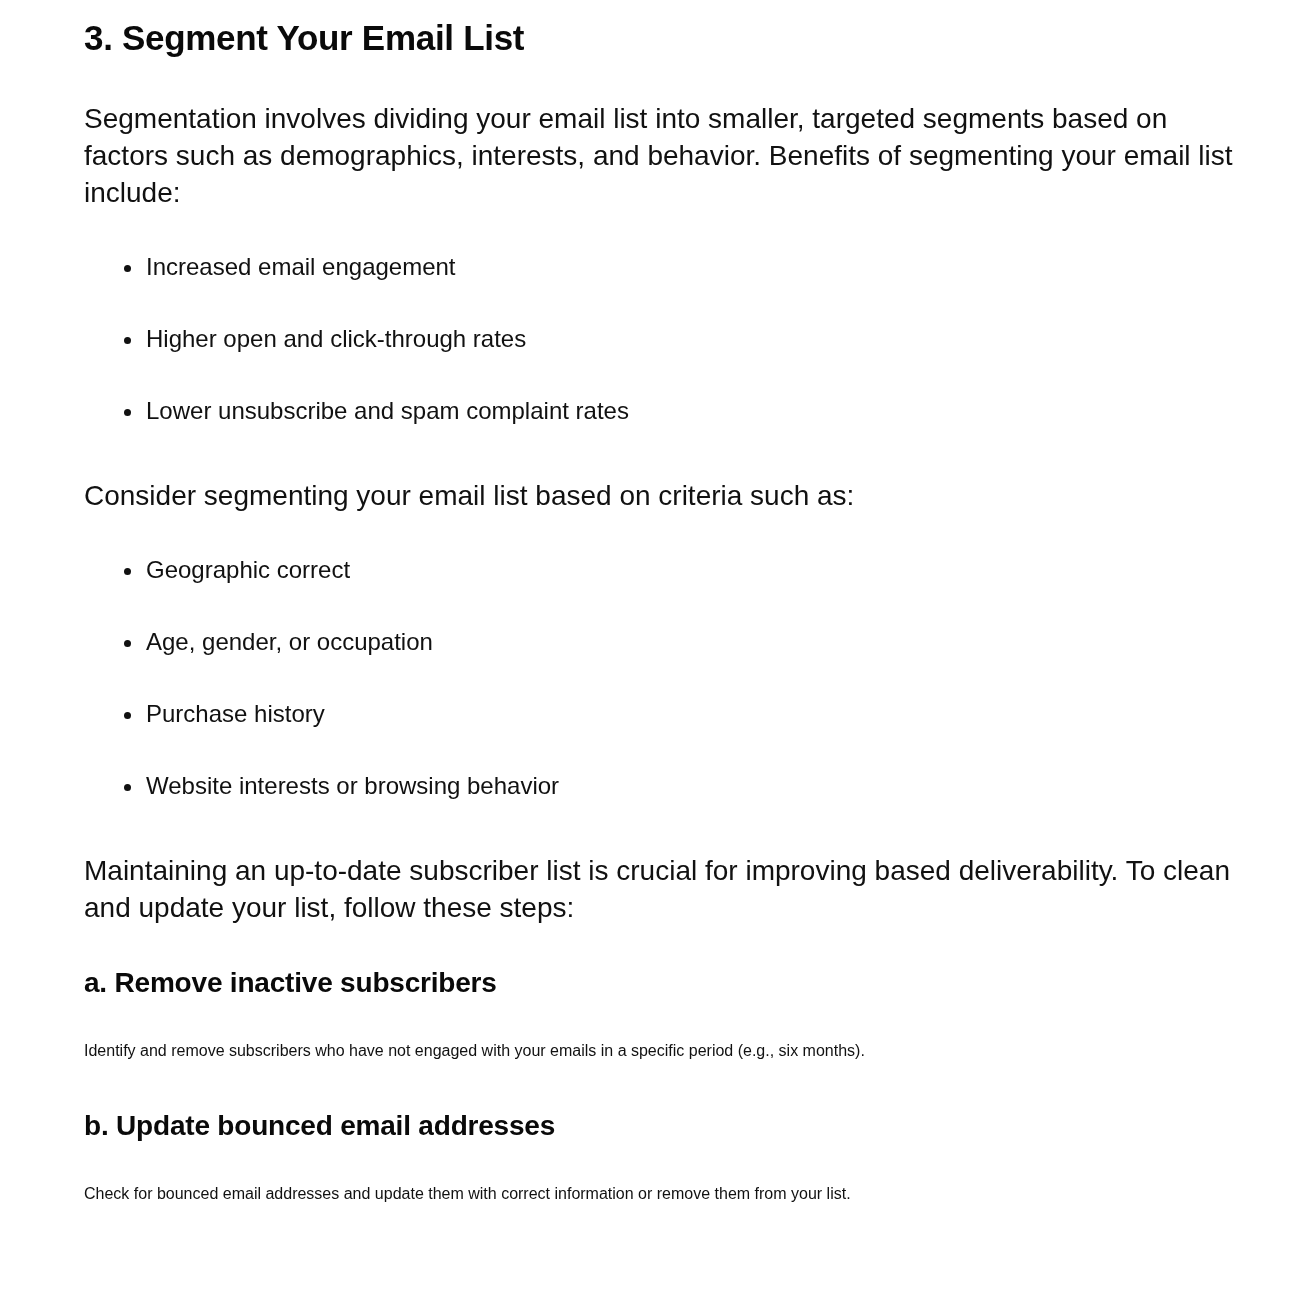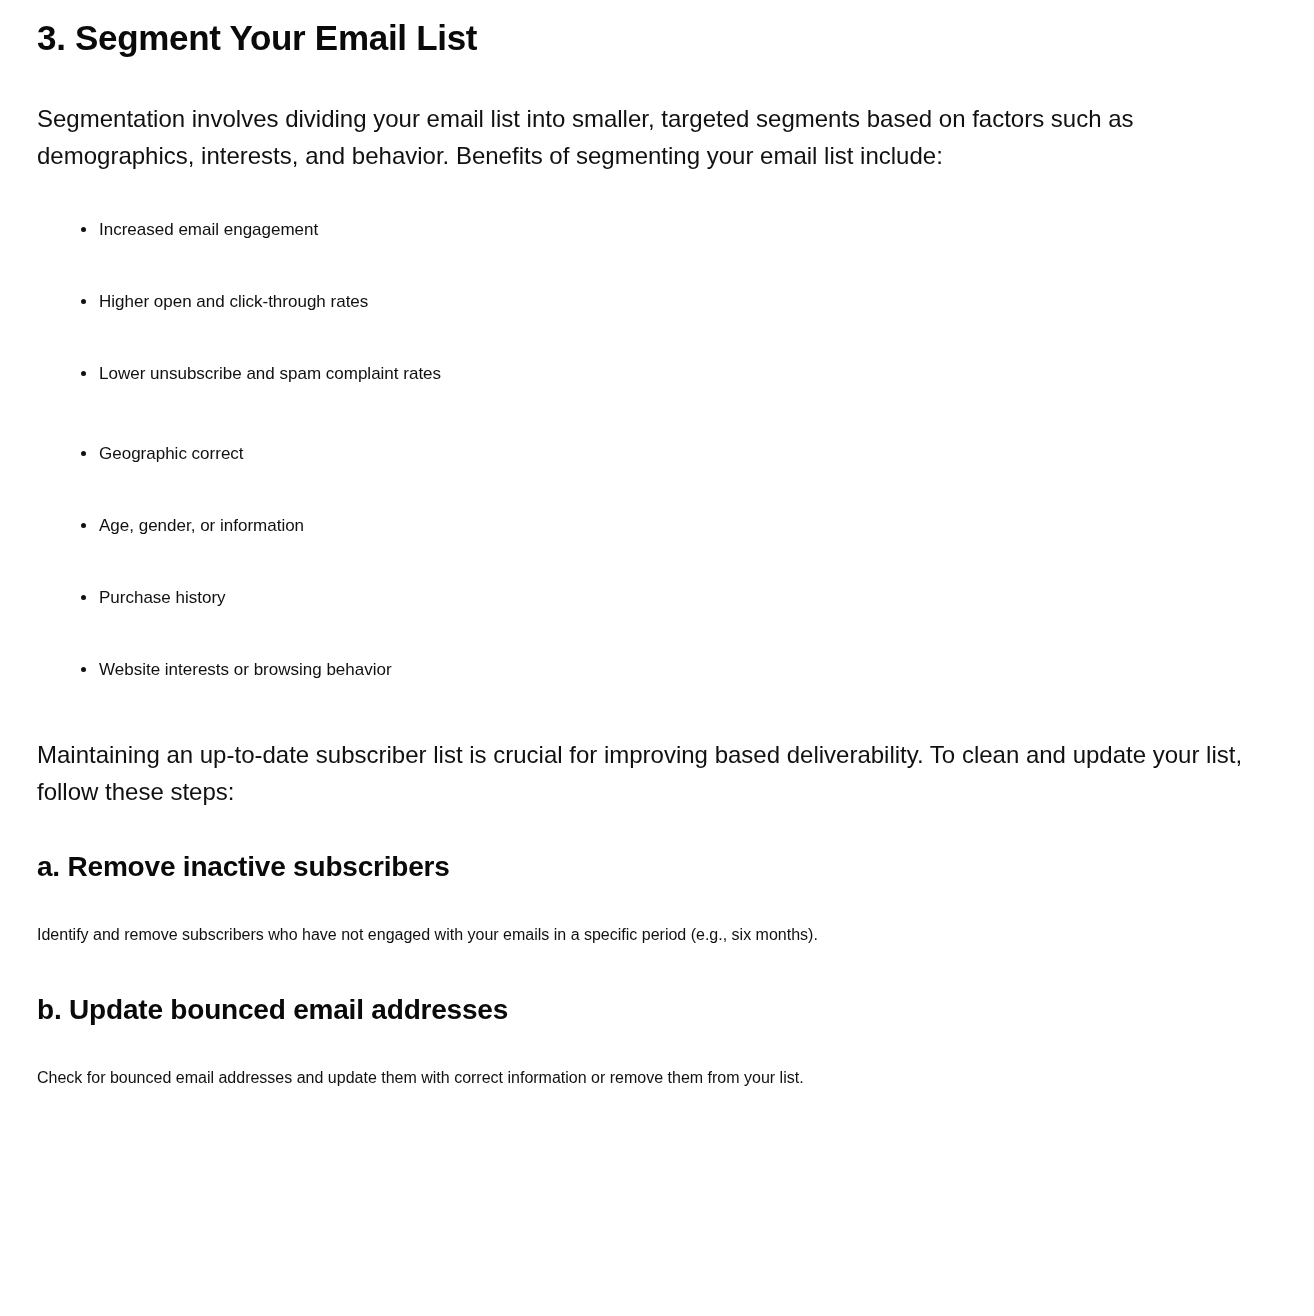--- a/index.html
+++ b/index.html
@@ -10,47 +10,47 @@
   body {
     width: 1314px;
     min-height: 1316px;
     font-family: "Liberation Sans", "DejaVu Sans", sans-serif;
     color: #0d0d0d;
     -webkit-font-smoothing: antialiased;
   }
   .doc {
     box-sizing: border-box;
     width: 1314px;
-    padding: 16px 55px 10px 37px;
+    padding: 16px 55px 10px 84px;
     overflow: hidden;
   }
   .section-heading {
     font-size: 35px;
     font-weight: 700;
     line-height: 1.25;
     letter-spacing: -0.3px;
     color: #0a0a0a;
     margin: 0 0 40px 0;
   }
   .section-heading.second {
     margin-top: 24px;
   }
   .para {
-    font-size: 24px;
+    font-size: 28px;
     line-height: 37px;
     margin: 0 0 42px 0;
     color: #111111;
   }
   ul.bullet-list {
     margin: 20px 0 52px 0;
     padding: 0 0 0 61px;
     list-style: disc outside;
   }
   ul.bullet-list li {
-    font-size: 17px;
+    font-size: 24px;
     line-height: 28px;
     margin: 0 0 44px 0;
     padding-left: 1px;
     color: #111111;
   }
   ul.bullet-list li:last-child {
     margin-bottom: 0;
     margin-top: 39px;
   }
   .sub-heading {
@@ -76,24 +76,25 @@
   <h2 class="section-heading">3. Segment Your Email List</h2>
 
   <p class="para">Segmentation involves dividing your email list into smaller, targeted segments based on factors such as demographics, interests, and behavior. Benefits of segmenting your email list include:</p>
 
   <ul class="bullet-list">
     <li>Increased email engagement</li>
     <li>Higher open and click-through rates</li>
     <li>Lower unsubscribe and spam complaint rates</li>
   </ul>
 
+  <p class="para">Consider segmenting your email list based on criteria such as:</p>
 
   <ul class="bullet-list">
     <li>Geographic correct</li>
-    <li>Age, gender, or information</li>
+    <li>Age, gender, or occupation</li>
     <li>Purchase history</li>
     <li>Website interests or browsing behavior</li>
   </ul>
 
 
   <p class="para">Maintaining an up-to-date subscriber list is crucial for improving based deliverability. To clean and update your list, follow these steps:</p>
 
   <h3 class="sub-heading">a. Remove inactive subscribers</h3>
 
   <p class="step-body">Identify and remove subscribers who have not engaged with your emails in a specific period (e.g., six months).</p>

